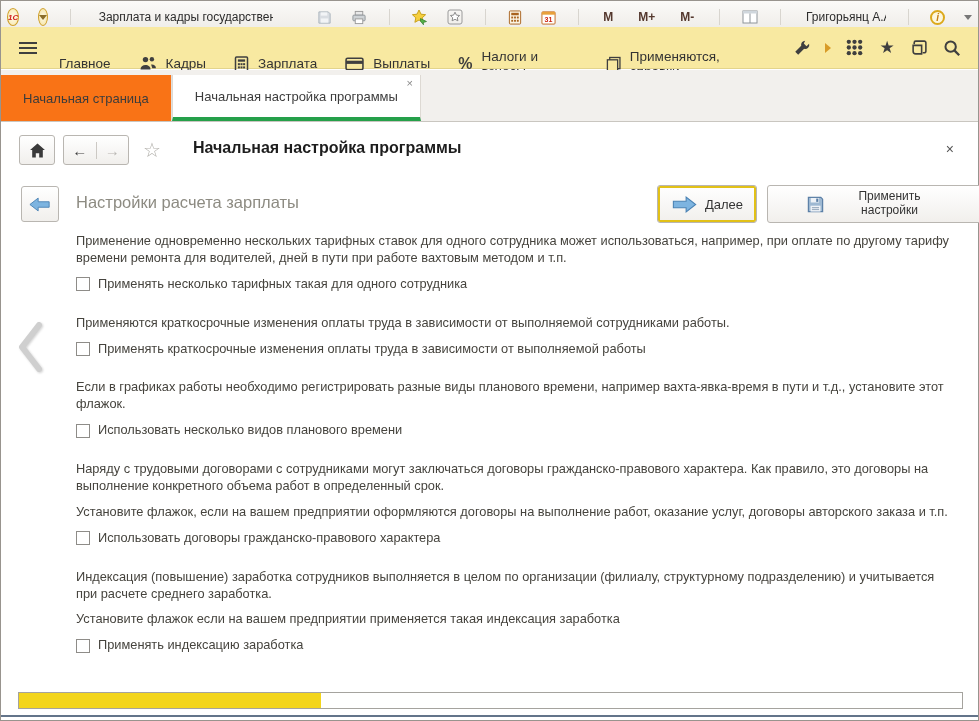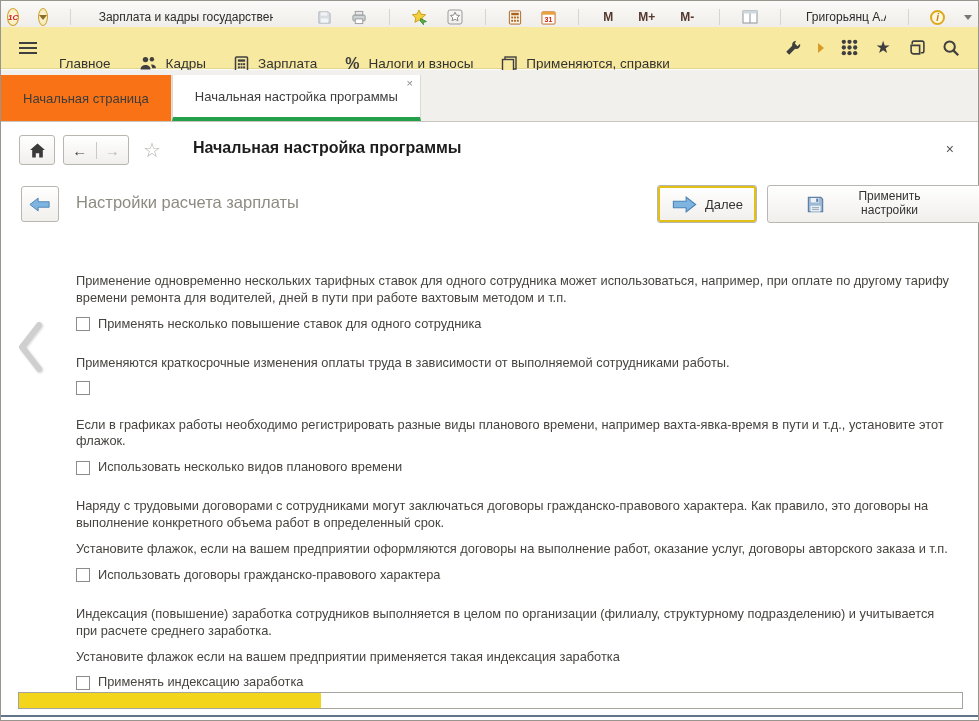--- a/index.html
+++ b/index.html
@@ -57,21 +57,21 @@
   .nav-fwd { color:#b9b7b3; }
   .fav-star { position:absolute; left:142px; top:15px; font-size:20px; color:#b3b1ac; cursor:pointer; }
   .form-title { position:absolute; left:192px; top:16px; font-size:16px; font-weight:bold; color:#1d1d1d; }
   .form-close { position:absolute; right:24px; top:18px; font-size:14px; color:#555; cursor:pointer; }
 
   .sec-back { position:absolute; left:20px; top:63px; width:38px; height:36px; }
   .sec-title { position:absolute; left:75px; top:70px; font-size:16.5px; color:#8d8b82; }
   .btn-next { position:absolute; left:656px; top:62px; width:100px; height:38px; box-shadow:0 0 0 2px #e2c117 inset; font-size:13px; color:#333; gap:8px; }
   .btn-apply { position:absolute; left:766px; top:62px; width:216px; height:38px; font-size:12px; color:#333; gap:10px; text-align:center; line-height:1.15; }
 
-  .content { position:absolute; left:75px; top:110px; width:882px; font-size:12.8px; color:#46443e; line-height:1.32;margin-top:40px; }
+  .content { position:absolute; left:75px; top:110px; width:882px; font-size:12.8px; color:#46443e; line-height:1.32; }
   .content p { margin-bottom:9px; }
   .cb-row { display:flex; align-items:center; gap:8px; margin-top:6px; margin-bottom:22px; cursor:pointer; }
   .cb-box { width:14px; height:14px; border:1px solid #8e8c88; background:#fff; flex:0 0 auto; }
 
   .page-chevron { position:absolute; left:16px; top:198px; cursor:pointer; filter:drop-shadow(1px 1px 1px rgba(0,0,0,0.18)); }
 
   .progress-wrap { position:absolute; left:17px; top:569px; width:945px; height:17px; border:1px solid #a5a39e; background:#fff; }
   .progress-fill { height:100%; background:#f3d51c; }
   .bottom-line { position:absolute; left:0; right:0; top:592px; height:2px; background:#63748a; }
 
@@ -187,20 +187,27 @@
           <rect x="1" y="1" width="12" height="14" rx="1" fill="none" stroke="#3f3f3f" stroke-width="1.5"></rect>
           <rect x="3.4" y="3.4" width="7.2" height="2.3" fill="#3f3f3f"></rect>
           <rect x="3.4" y="7.2" width="2" height="2" fill="#3f3f3f"></rect>
           <rect x="6" y="7.2" width="2" height="2" fill="#3f3f3f"></rect>
           <rect x="8.6" y="7.2" width="2" height="2" fill="#3f3f3f"></rect>
           <rect x="3.4" y="10.4" width="2" height="2" fill="#3f3f3f"></rect>
           <rect x="6" y="10.4" width="2" height="2" fill="#3f3f3f"></rect>
           <rect x="8.6" y="10.4" width="2" height="2" fill="#3f3f3f"></rect>
         </svg>
       <span>Зарплата</span>
+    </div>
+    <div class="menu-item">
+      <svg width="19" height="14" viewBox="0 0 18 13">
+          <rect x="1" y="1" width="16" height="11" rx="1.5" fill="none" stroke="#3f3f3f" stroke-width="1.5"></rect>
+          <rect x="1" y="3.4" width="16" height="3" fill="#3f3f3f"></rect>
+        </svg>
+      <span>Выплаты</span>
     </div>
     <div class="menu-item">
       <span class="pct">%</span>
       <span>Налоги и взносы</span>
     </div>
     <div class="menu-item">
       <svg width="16" height="16" viewBox="0 0 16 16">
           <rect x="4" y="1" width="11" height="12" fill="none" stroke="#3f3f3f" stroke-width="1.4"></rect>
           <rect x="1.5" y="3.5" width="11" height="12" fill="#f8e9a1" stroke="#3f3f3f" stroke-width="1.4"></rect>
         </svg>
@@ -295,26 +302,27 @@
           <line x1="5" y1="12.2" x2="11" y2="12.2" stroke="#9fb0c2"></line>
         </svg>
       <span style="width:110px;">Применить настройки</span>
     </div>
 
     <div class="content">
 
       <p>Применение одновременно нескольких тарифных ставок для одного сотрудника может использоваться, например, при оплате по другому тарифу времени ремонта для водителей, дней в пути при работе вахтовым методом и т.п.</p>
       <div class="cb-row">
         <div class="cb-box"></div>
-        <span>Применять несколько повышение ставок для одного сотрудника</span>
+        <span>Применять несколько тарифных такая для одного сотрудника</span>
       </div>
 
       <p>Применяются краткосрочные изменения оплаты труда в зависимости от выполняемой сотрудниками работы.</p>
       <div class="cb-row">
         <div class="cb-box"></div>
+        <span>Применять краткосрочные изменения оплаты труда в зависимости от выполняемой работы</span>
       </div>
 
       <p>Если в графиках работы необходимо регистрировать разные виды планового времени, например вахта-явка-время в пути и т.д., установите этот флажок.</p>
       <div class="cb-row">
         <div class="cb-box"></div>
         <span>Использовать несколько видов планового времени</span>
       </div>
 
       <p>Наряду с трудовыми договорами с сотрудниками могут заключаться договоры гражданско-правового характера. Как правило, это договоры на выполнение конкретного объема работ в определенный срок.</p>
       <p>Установите флажок, если на вашем предприятии оформляются договоры на выполнение работ, оказание услуг, договоры авторского заказа и т.п.</p>

